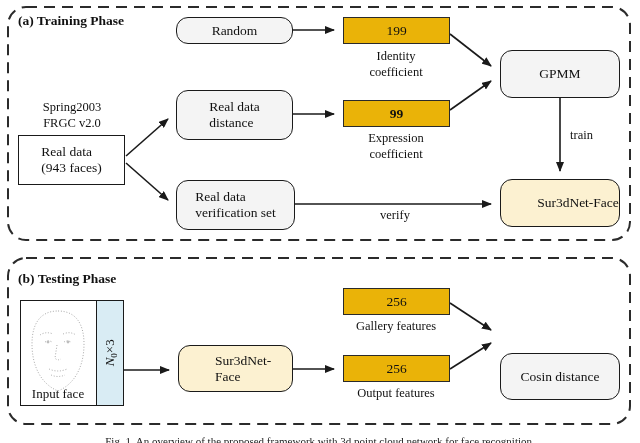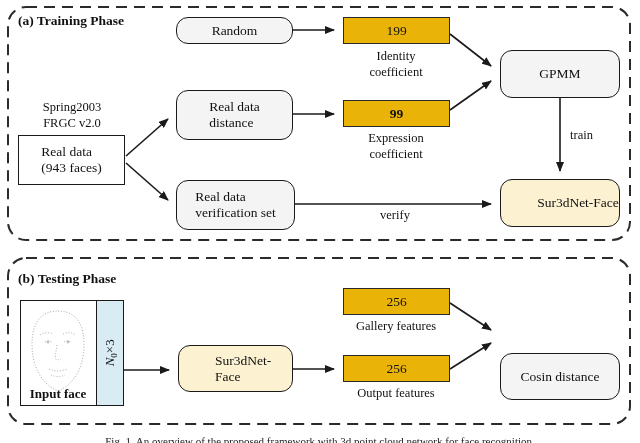--- a/index.html
+++ b/index.html
@@ -16,21 +16,21 @@
   }
   .round{border:1.5px solid #1a1a1a;border-radius:12px;background:#f4f4f4;}
   .blue{border:1.9px solid #2a2a2a;background:#eab308;}
   .yellow{border:1.5px solid #1a1a1a;border-radius:12px;background:#fcf1d1;padding-left:36px;}
   .plain{border:1.5px solid #1a1a1a;background:#ffffff;}
   .lbl{position:absolute;text-align:center;font-size:12.5px;line-height:1.25;}
   .phase-title{position:absolute;font-weight:bold;font-size:13.5px;}
   #input-face-box{position:absolute;left:20px;top:300px;width:104px;height:106px;
     border:1.6px solid #1a1a1a;box-sizing:border-box;background:#fff;}
   #input-face-white{position:absolute;left:0;top:0;width:74px;height:100%;}
-  #input-face-label{position:absolute;left:0;bottom:3px;width:74px;text-align:center;font-size:13px;font-weight:bold;}
+  #input-face-label{position:absolute;left:0;bottom:3px;width:74px;text-align:center;font-size:13px;}
   #dim-strip{position:absolute;right:0;top:0;width:27px;height:100%;
     background:#d9ecf4;border-left:1.4px solid #1a1a1a;box-sizing:border-box;
     display:flex;align-items:center;justify-content:center;}
   #dim-text{transform:rotate(-90deg);white-space:nowrap;font-size:13px;}
   #dim-text i{font-style:italic;}
   #dim-text sub{font-size:9px;}
   #caption{position:absolute;left:0;top:435px;width:640px;text-align:center;
     font-size:11px;color:#222;white-space:nowrap;}
 </style>
 </head>

